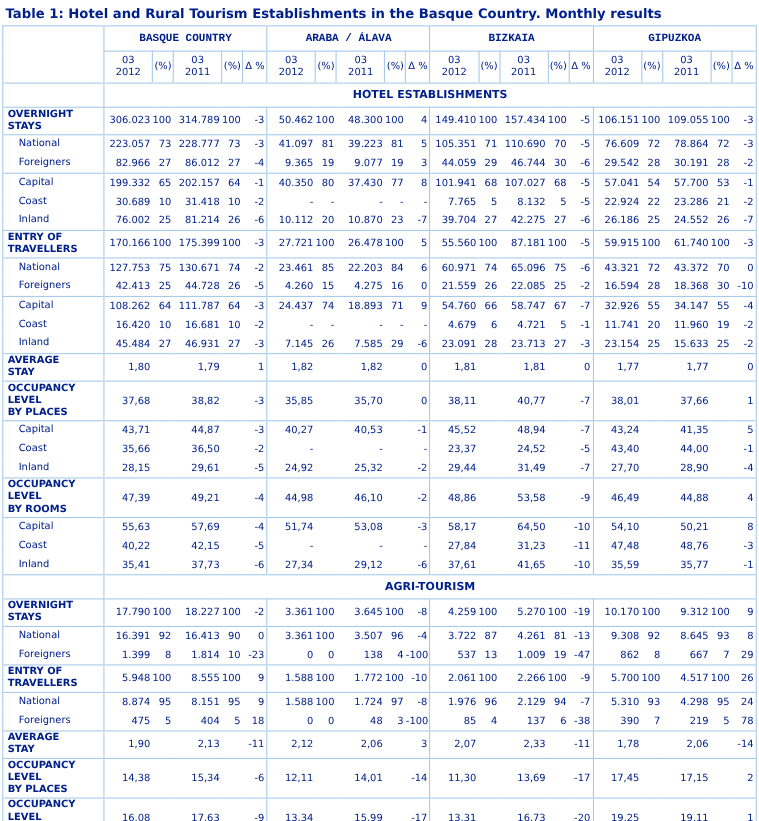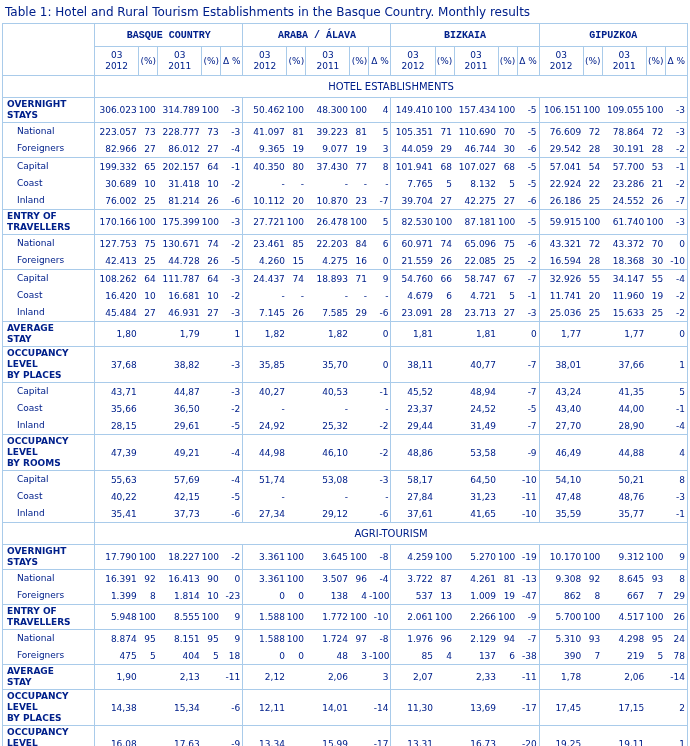--- a/index.html
+++ b/index.html
@@ -1,30 +1,30 @@
 <!DOCTYPE html>
 <html><head>
 <meta charset="utf-8">
 <style>
   html,body { margin:0; padding:0; background:#ffffff; }
   body { width:690px; font-family:"DejaVu Sans", "Liberation Sans", sans-serif; color:#00208b; }
-  .page-title { font-weight:normal; font-size:12px; padding:5px 4px 4px 5px; color:#00208b; }
+  .page-title { font-weight:bold; font-size:12px; padding:5px 4px 4px 5px; color:#00208b; }
   table { border-collapse:collapse; table-layout:fixed; width:686px; margin-left:2px;
           border:1px solid #a9cbea; }
   th, td { color:#00208b; overflow:hidden; }
   
   th.corner { border-right:1px solid #a9cbea; }
   th.region-head { font-size:10px; font-weight:bold; text-align:center; height:20px;
                    border-left:1px solid #a9cbea; border-bottom:1px solid #a9cbea;font-family:Liberation Mono, monospace; }
   th.subcol-head { font-size:9px; font-weight:normal; text-align:center; height:26px;
                    border-left:1px solid #a9cbea; border-bottom:1px solid #a9cbea;
                    white-space:pre-line; line-height:11px; }
   
   tr.section-row td { border-top:1px solid #a9cbea; border-bottom:1px solid #a9cbea; height:19px; }
-  td.section-title { font-size:10px; font-weight:normal; text-align:center;margin-top:45px; }
+  td.section-title { font-size:10px; font-weight:bold; text-align:center;margin-top:45px; }
   
   td.label-col { font-size:9px; text-align:left; padding:1px 1px 1px 4px;
                  border-right:1px solid #a9cbea; white-space:pre-line; line-height:11px;margin-left:40px; }
   td.group-label { font-weight:bold; }
   td.sub-label { padding-left:14px; font-weight:normal; }
   td.num { font-size:9px; text-align:right; padding:1px 2px 1px 0; height:15px; }
   td.region-start { border-left:1px solid #a9cbea; }
   tr.group-top td { border-top:1px solid #a9cbea; }
 </style>
 </head>
@@ -245,21 +245,21 @@
         <td class="num region-start">170.166</td>
         <td class="num">100</td>
         <td class="num">175.399</td>
         <td class="num">100</td>
         <td class="num">-3</td>
         <td class="num region-start">27.721</td>
         <td class="num">100</td>
         <td class="num">26.478</td>
         <td class="num">100</td>
         <td class="num">5</td>
-        <td class="num region-start">82.530</td>
+        <td class="num region-start">55.560</td>
         <td class="num">100</td>
         <td class="num">87.181</td>
         <td class="num">100</td>
         <td class="num">-5</td>
         <td class="num region-start">59.915</td>
         <td class="num">100</td>
         <td class="num">61.740</td>
         <td class="num">100</td>
         <td class="num">-3</td>
       </tr>
@@ -365,21 +365,21 @@
         <td class="num region-start">7.145</td>
         <td class="num">26</td>
         <td class="num">7.585</td>
         <td class="num">29</td>
         <td class="num">-6</td>
         <td class="num region-start">23.091</td>
         <td class="num">28</td>
         <td class="num">23.713</td>
         <td class="num">27</td>
         <td class="num">-3</td>
-        <td class="num region-start">25.036</td>
+        <td class="num region-start">23.154</td>
         <td class="num">25</td>
         <td class="num">15.633</td>
         <td class="num">25</td>
         <td class="num">-2</td>
       </tr>
       <tr class="group-top">
         <td class="label-col group-label">AVERAGE
 STAY</td>
         <td class="num region-start">1,80</td>
         <td class="num"></td>

